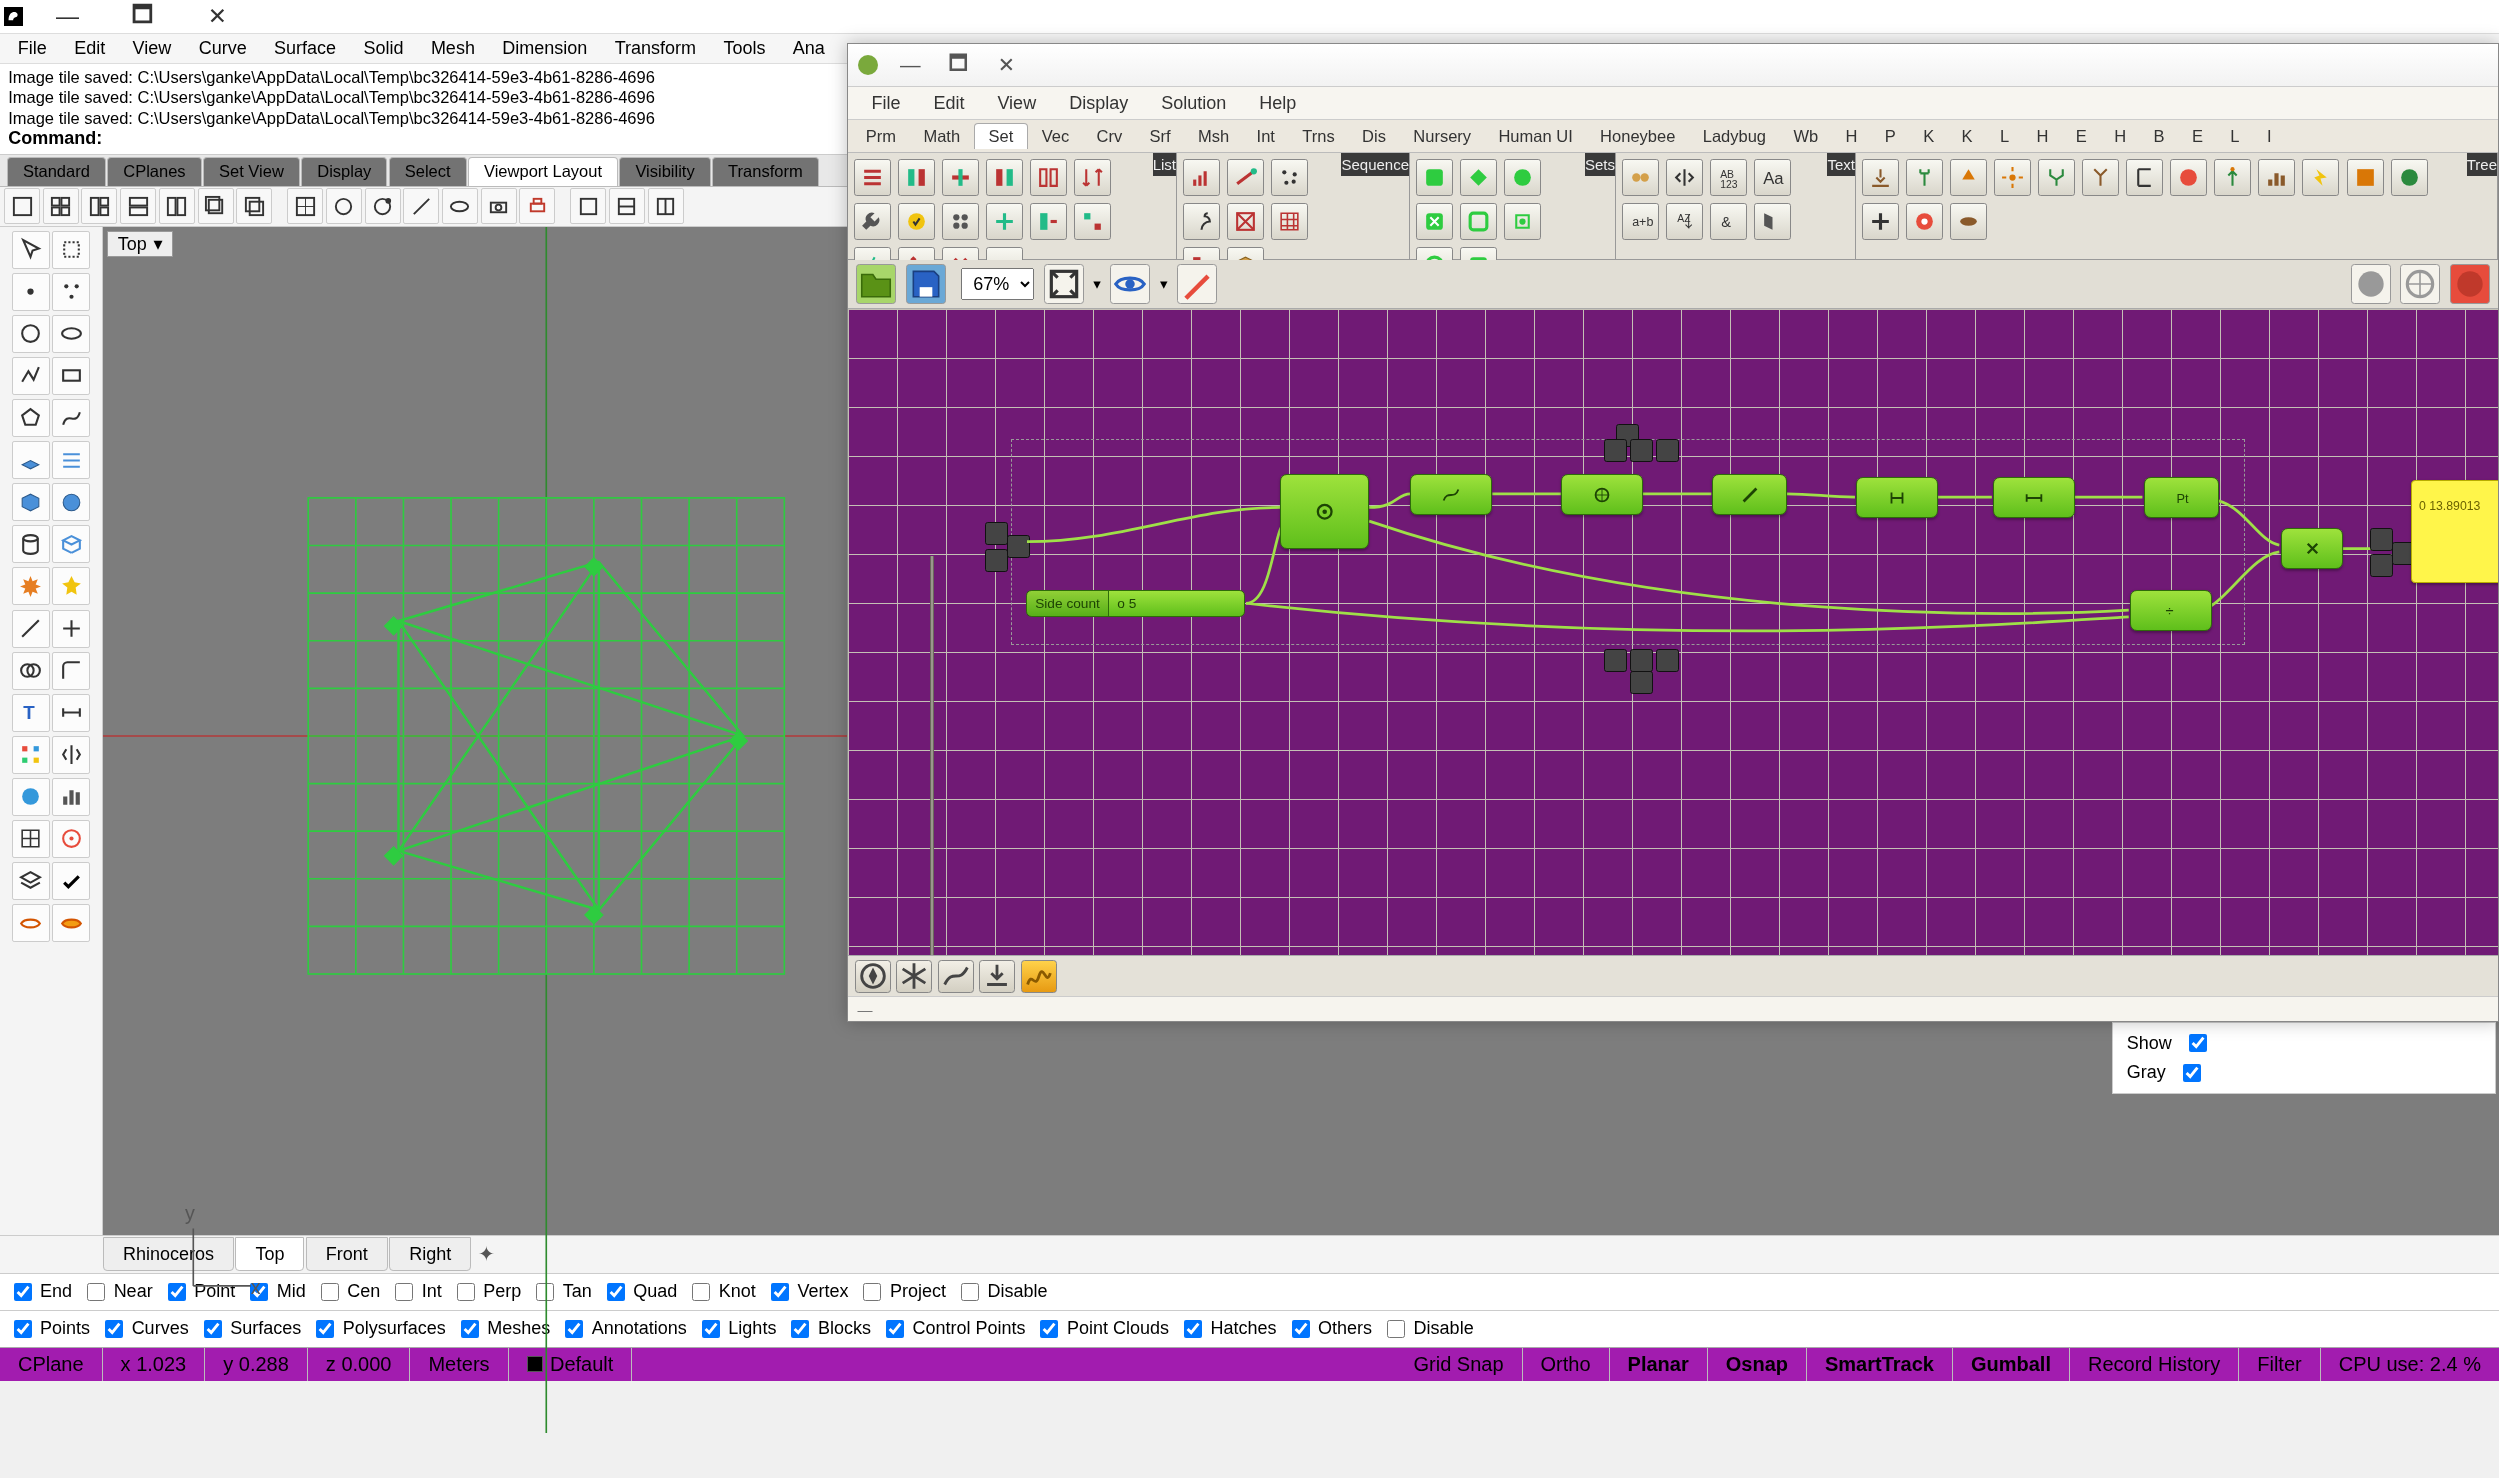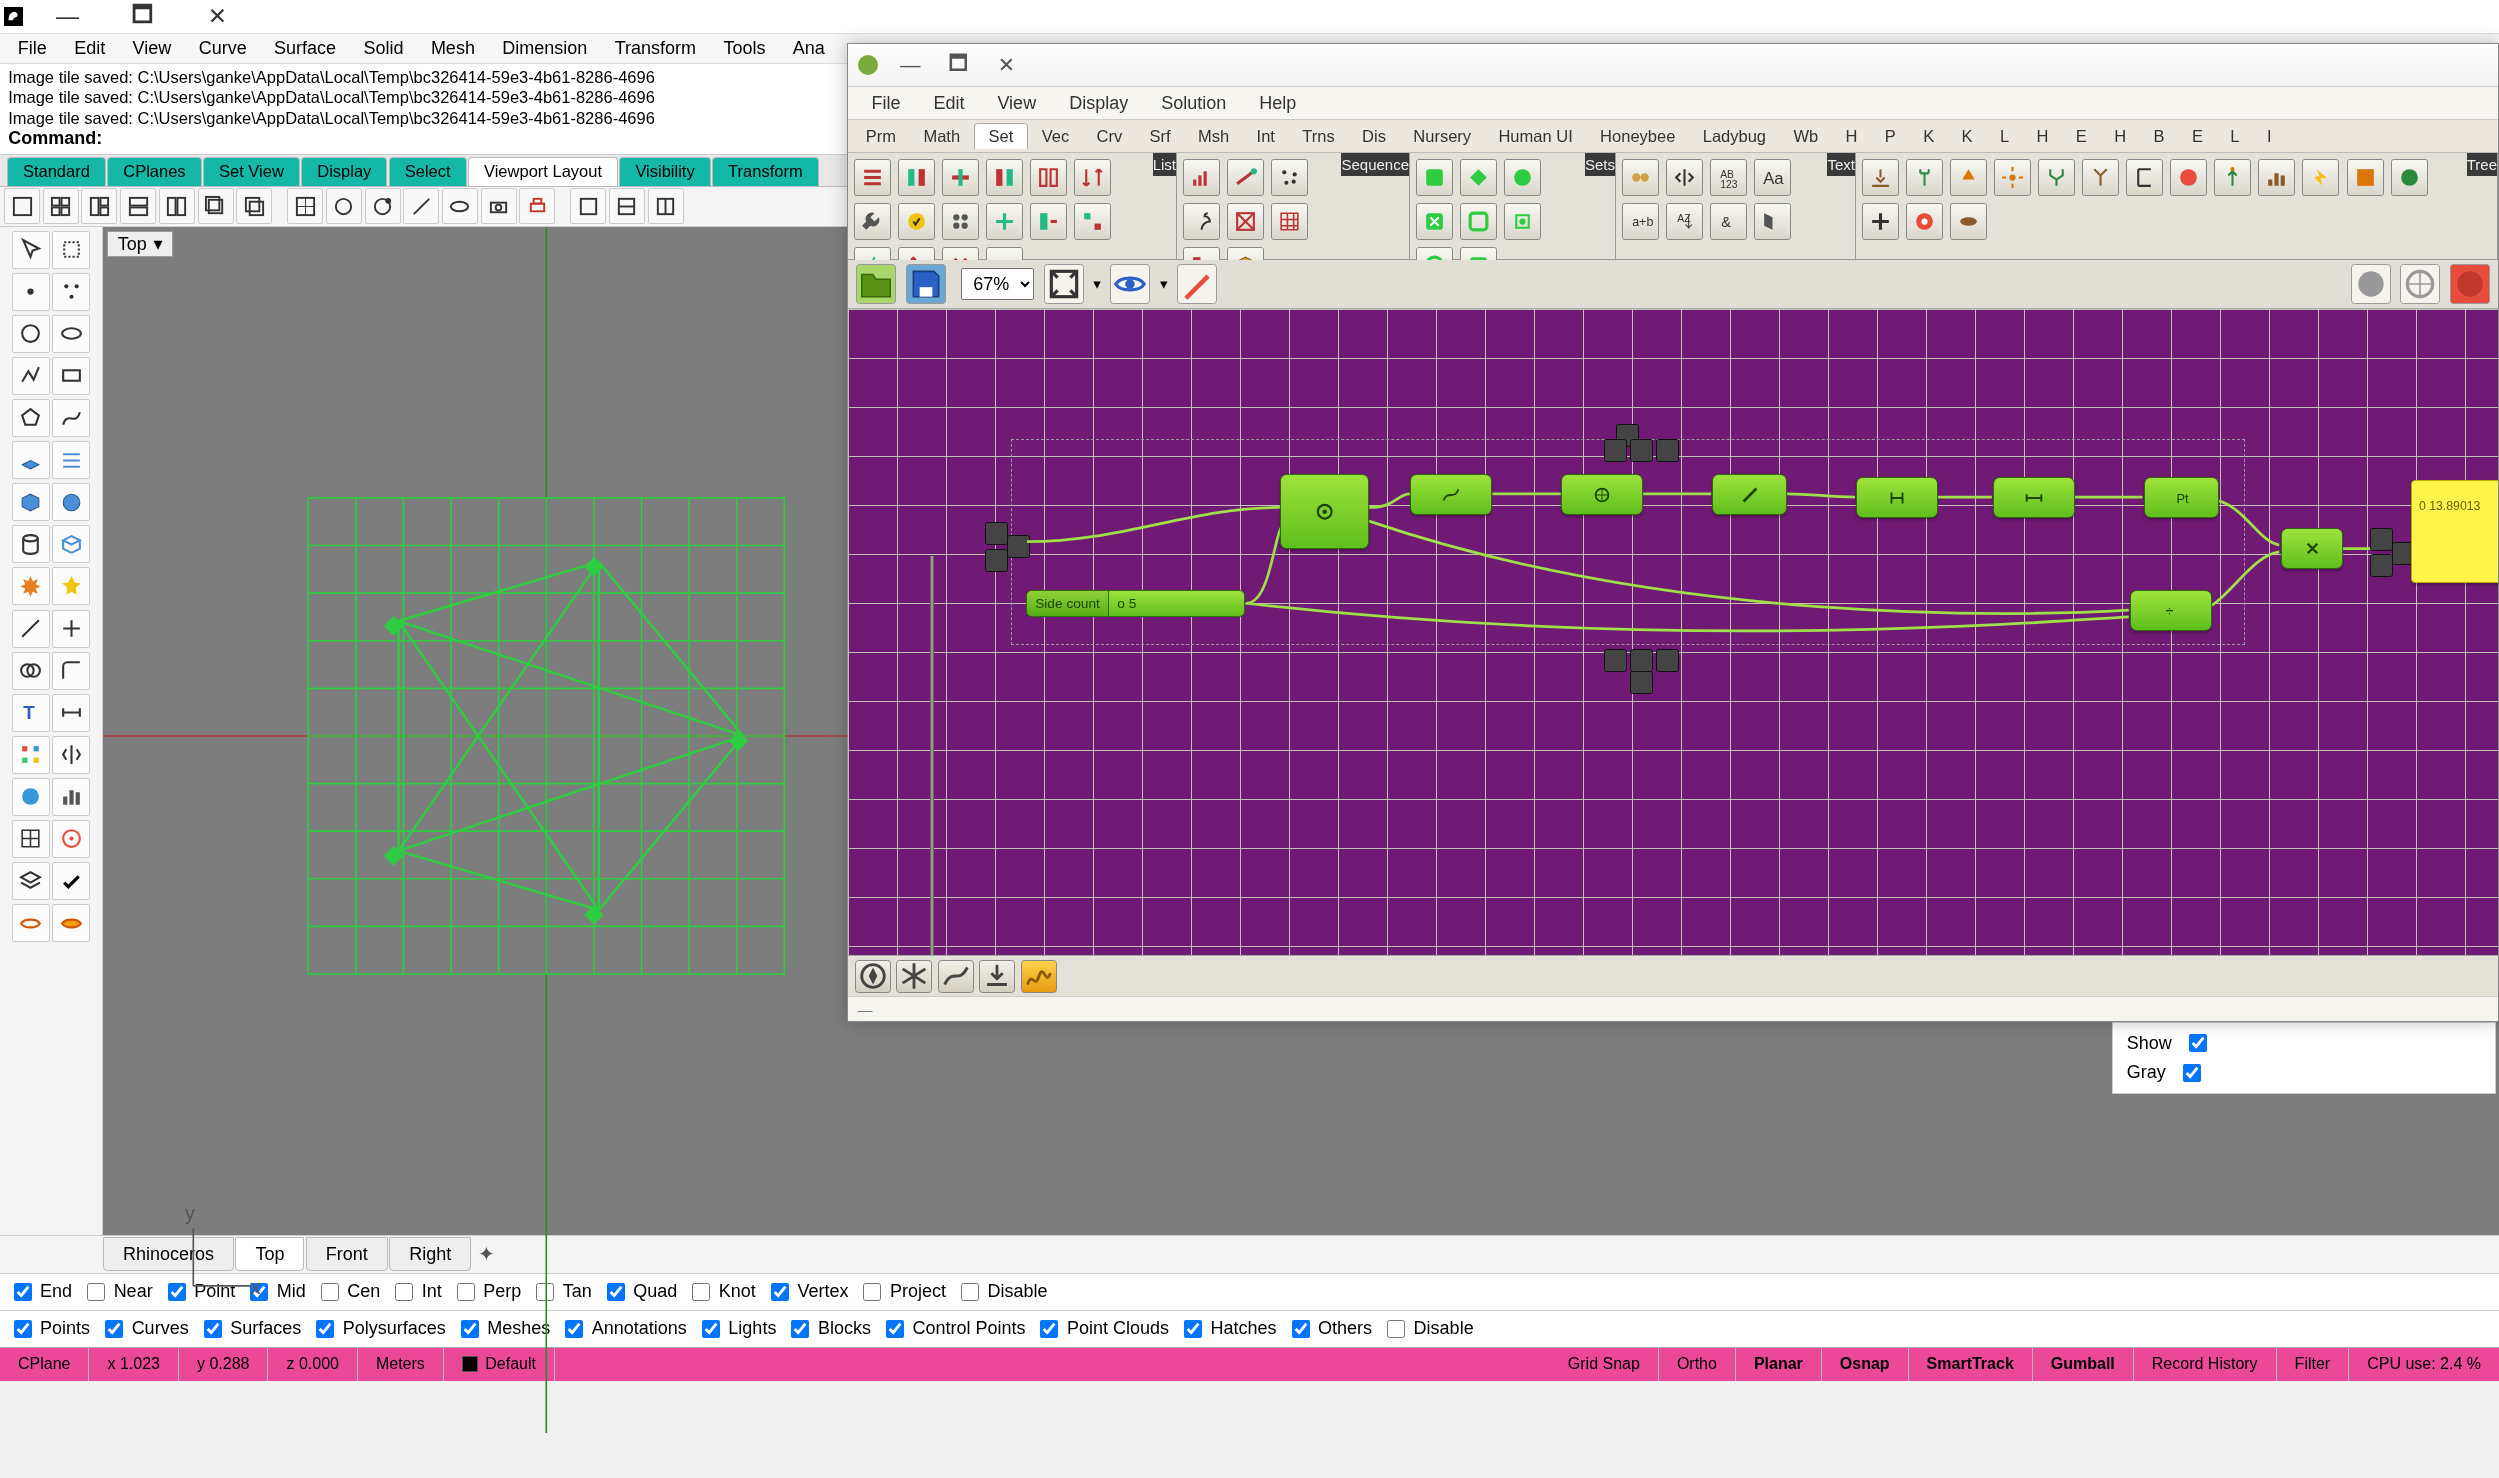--- a/index.html
+++ b/index.html
@@ -11,21 +11,21 @@
   .winbtn { width:75px; height:33px; display:flex; align-items:center; justify-content:center; font-size:23px; color:#333; }
 
   .menubar { height:30px; background:#f6f6f6; display:flex; align-items:center; padding:0 4.1px; gap:0; border-bottom:0.7px solid #ddd; }
   .menubar .mitem { padding:2.7px 13.7px; font-size:18px; }
 
   .cmdzone { background:#fff; padding:2.7px 8.2px 4.1px 8.2px; border-bottom:0.7px solid #ccc; }
   .cmdzone .logline { font-size:16.5px; line-height:20.6px; white-space:nowrap; overflow:hidden; }
   .cmdprompt { font-weight:bold; font-size:18px; }
 
   .tabbar { height:32px; background:#e8e8e8; display:flex; align-items:flex-end; padding-left:6.9px; border-bottom:0.7px solid #bbb; }
-  .tabbar .tab { padding:4.1px 15px; font-size:16.5px; border:0.7px solid #bbb; border-bottom:none; margin-right:1.4px; background:#14b8a6; border-radius:4.1px 4.1px 0 0; }
+  .tabbar .tab { padding:4.1px 15px; font-size:16.5px; border:0.7px solid #bbb; border-bottom:none; margin-right:1.4px; background:#737373; border-radius:4.1px 4.1px 0 0; }
   .tabbar .tab.active { background:#fff;margin-top:6px; }
 
   .toolbar-row { height:40px; background:#f4f4f4; display:flex; align-items:center; padding:1.4px 4.1px; gap:2.7px; border-bottom:0.7px solid #ccc; }
   .tbtn { width:36px; height:36px; border:0.7px solid #ccc; background:#f8f8f8; display:flex; align-items:center; justify-content:center; border-radius:2.1px; }
   .tbtn svg { width:23px; height:23px; }
   .tsep { width:9.6px; }
 
   .mainrow { display:flex; height:1008px; }
   .lefttool { width:103px; background:#f4f4f4; border-right:0.7px solid #ccc; display:flex; flex-direction:column; padding-top:4.1px; }
   .ltpair { display:flex; gap:2.7px; justify-content:center; margin-bottom:4.1px; }
@@ -38,21 +38,21 @@
 
   .vp-tabs { height:38px; background:#f4f4f4; border-top:0.7px solid #ccc; display:flex; align-items:center; padding-left:103px; }
   .vp-tabs .vtab { padding:5.5px 19px; font-size:18px; border:0.7px solid #bbb; background:#eee; border-radius:0 0 4.1px 4.1px; margin-right:1.4px; }
   .vp-tabs .vtab.active { background:#fff; }
   .vp-tabs .plus { width:27.4px; text-align:center; font-size:20.6px; color:#555; }
 
   .osnap-row, .filter-row { height:37px; background:#fff; display:flex; align-items:center; padding:0 9.6px; gap:11px; border-top:0.7px solid #ccc; }
   .chk { display:flex; align-items:center; gap:5.5px; font-size:18px; }
   .chk input { width:18px; height:18px; }
 
-  .statusbar { height:34px; background:#ec4899; border-top:0.7px solid #aaa; display:flex; align-items:center; font-size:16px; }
+  .statusbar { height:34px; background:#a21caf; border-top:0.7px solid #aaa; display:flex; align-items:center; font-size:20px; }
   .statusbar .cell { padding:0 18px; border-right:0.7px solid #bbb; height:100%; display:flex; align-items:center; }
   .statusbar .cell.bold { font-weight:bold; }
   .statusbar .swatch { width:16.5px;height:16.5px;background:#000;margin-right:6.9px;border:0.7px solid #555; }
 
   
   .gh-window { position:absolute; top:43px; left:847px; width:1652px; height:979px; background:#dedcd4; border:0.7px solid #888; box-shadow:0 0 16.5px rgba(0,0,0,.25); display:flex; flex-direction:column; }
   .gh-title { height:43px; background:linear-gradient(#fff,#f2f2f2); display:flex; align-items:center; padding:0 9.6px; border-bottom:0.7px solid #ccc; }
   .gh-title .t { flex:1; font-size:19px; color:#444; }
   .gh-title .wbtn { width:48px; text-align:center; font-size:20.6px; color:#555; }
   .gh-menu { height:33px; background:#f7f5f0; display:flex; align-items:center; padding:0 6.9px; gap:0; border-bottom:0.7px solid #ccc; }

